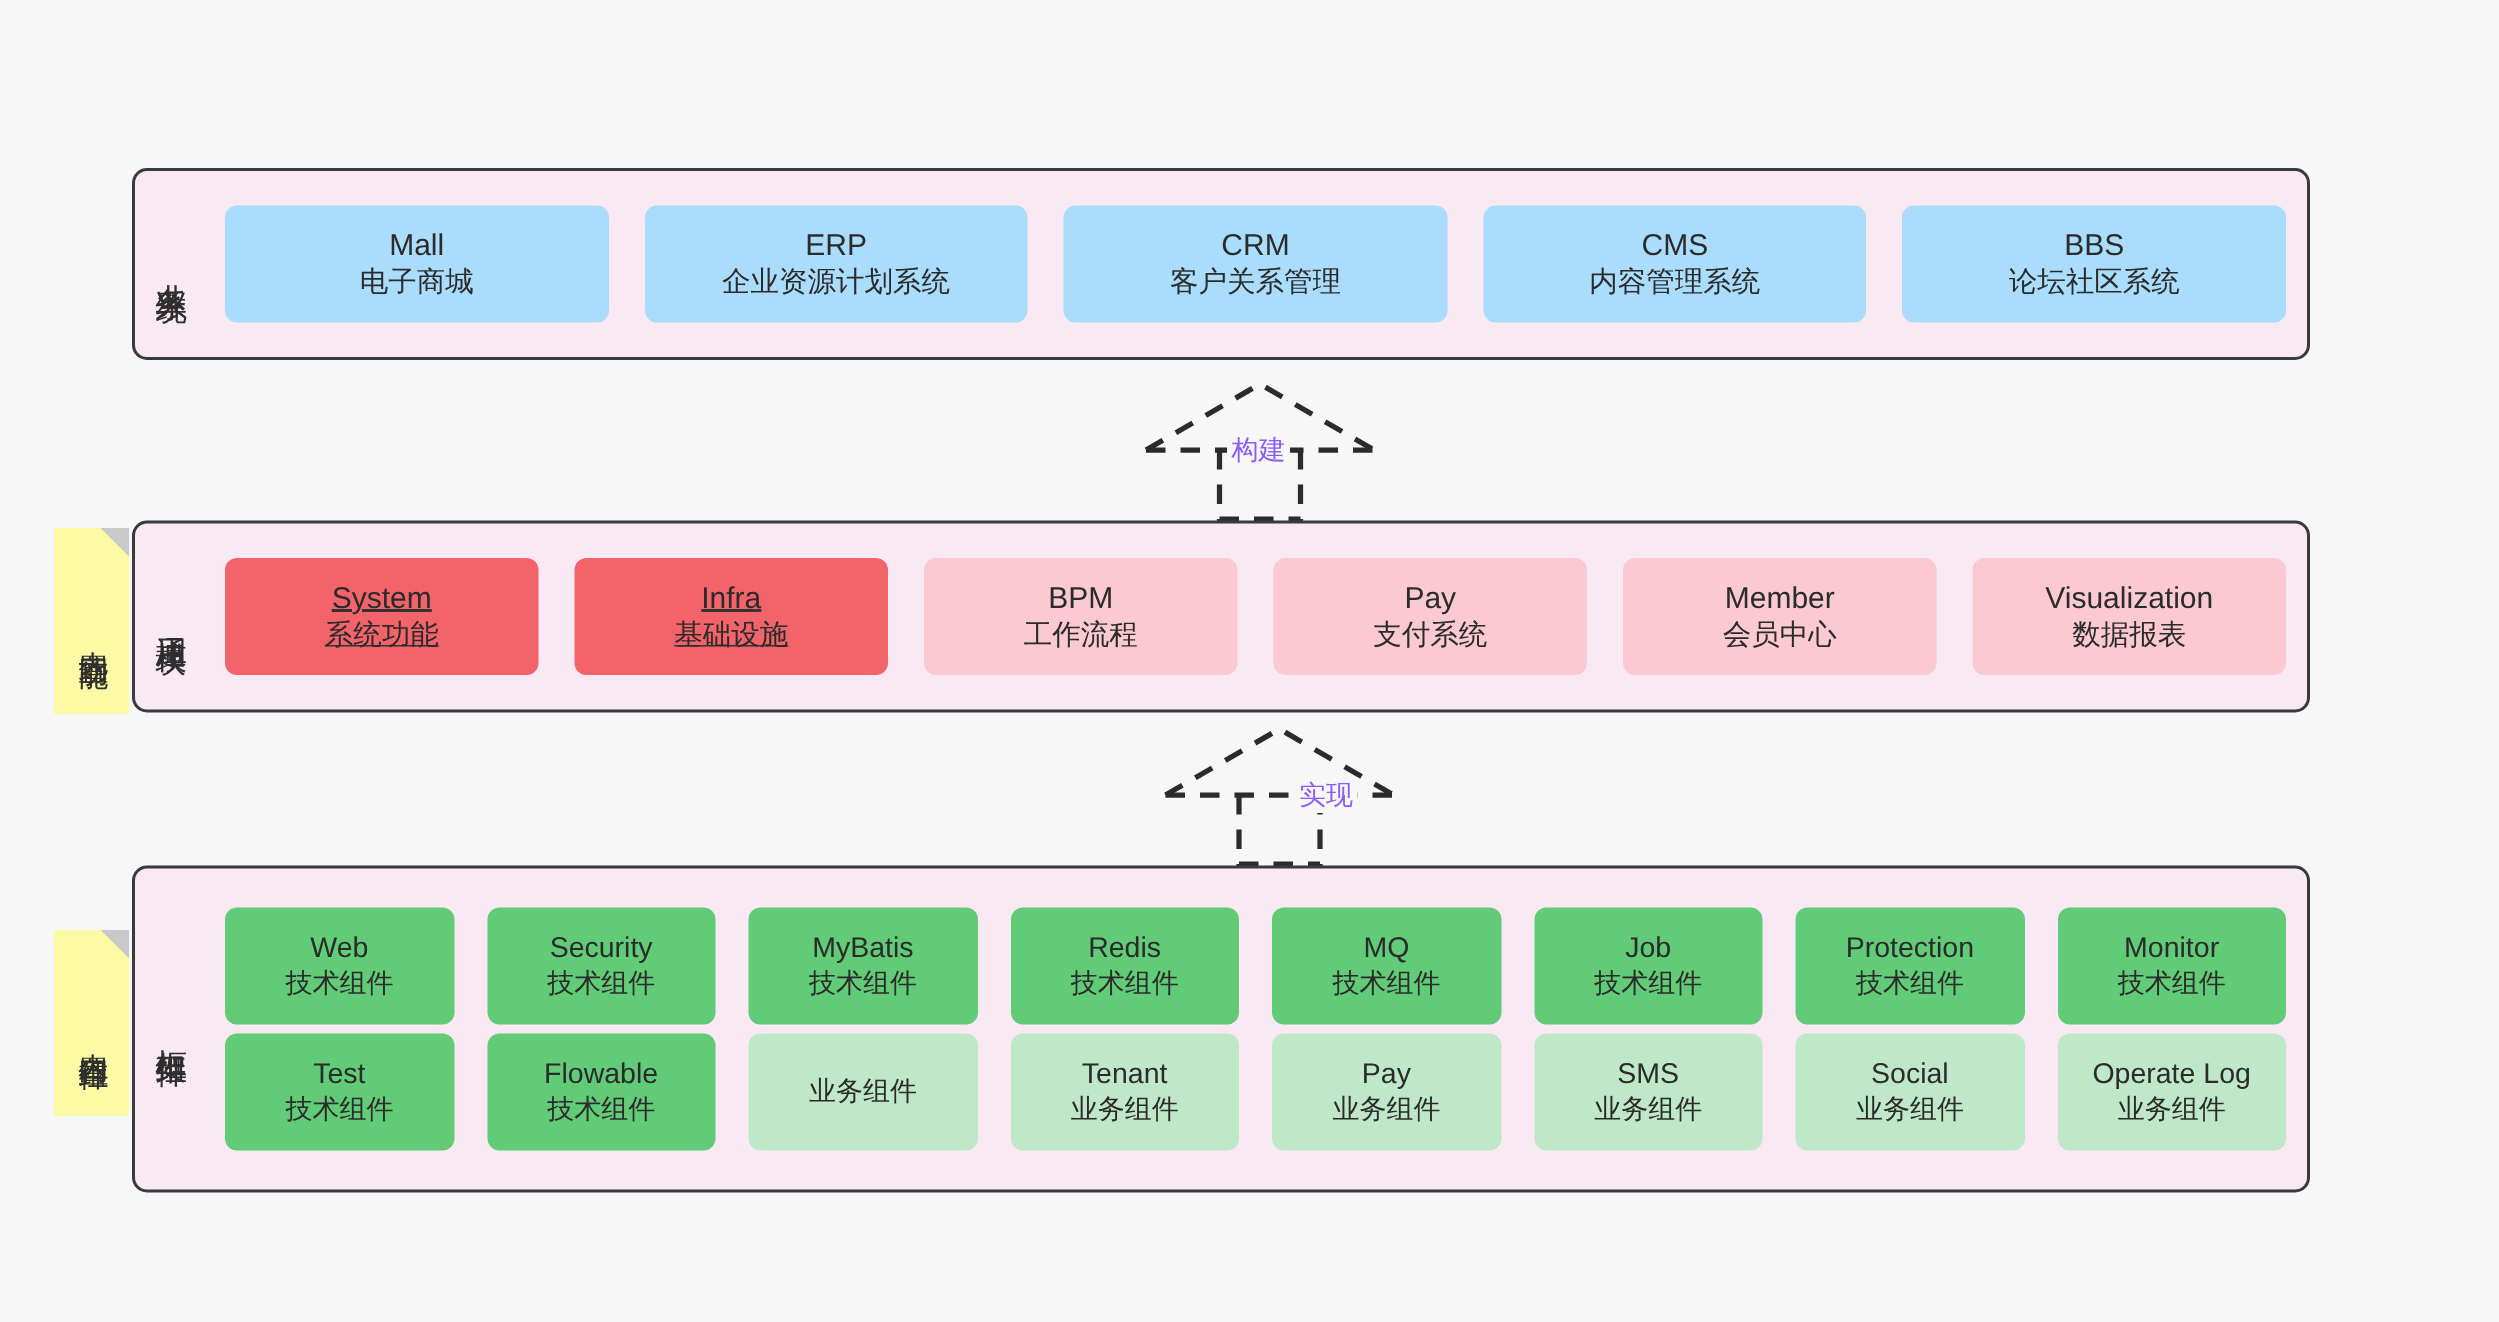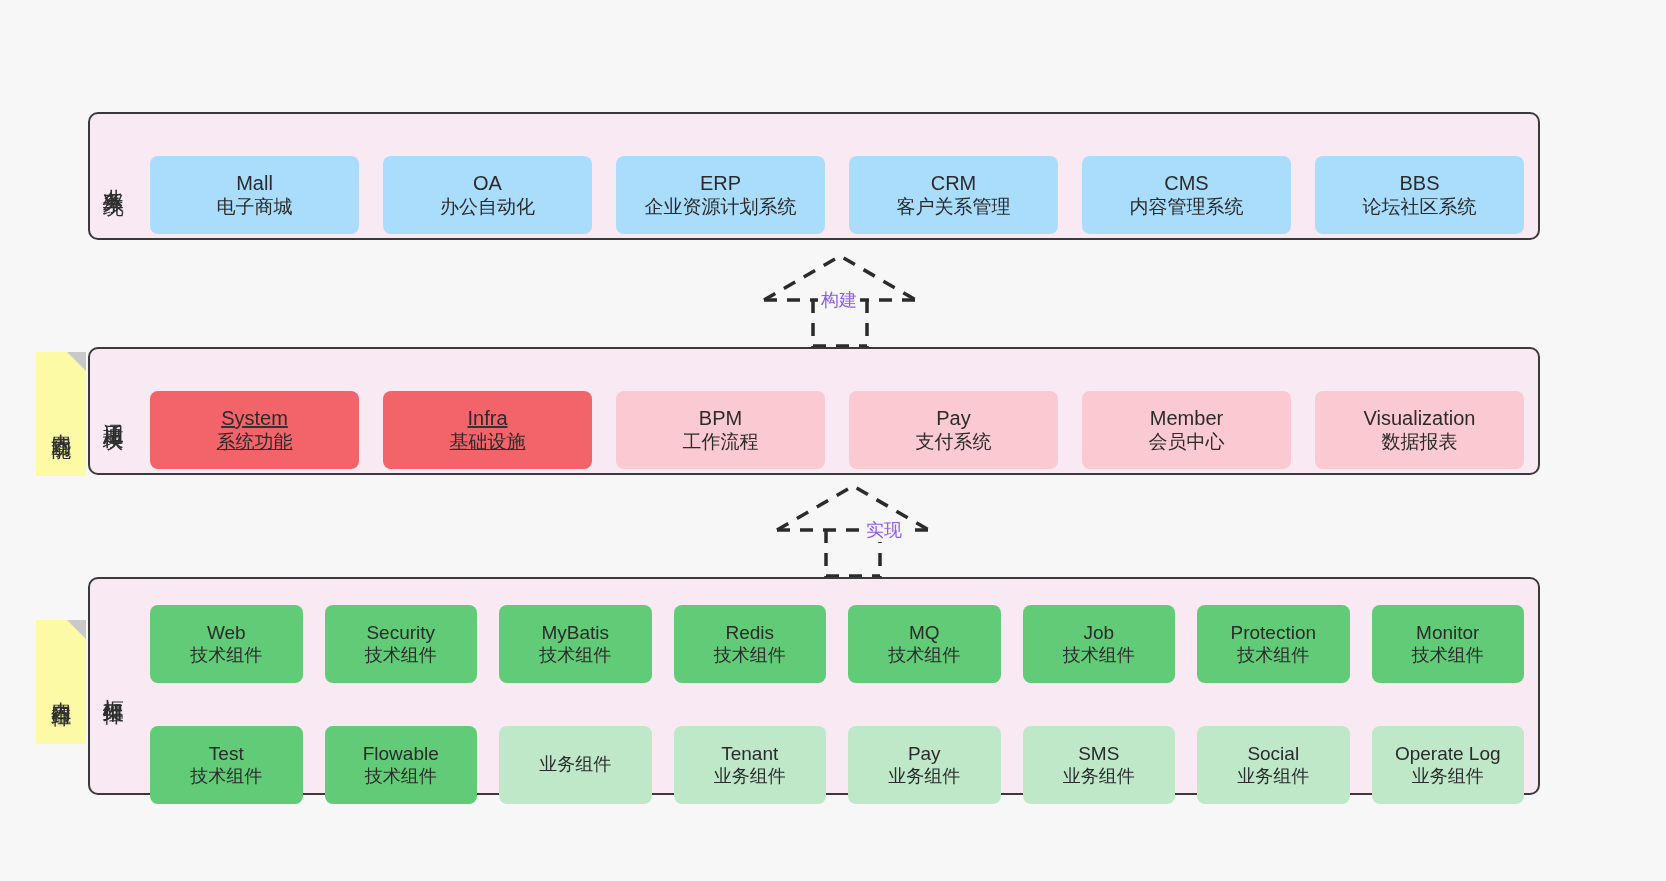--- a/index.html
+++ b/index.html
@@ -53,21 +53,20 @@
     display: flex;
     flex-direction: column;
     justify-content: center;
     gap: 14px;
     padding: 0 16px;
   }
 
   .row {
     display: flex;
     gap: 24px;
-    margin-top: 37px;
   }
 
   
   .node {
     flex: 1 1 0;
     min-width: 0;
     border-radius: 8px;
     display: flex;
     flex-direction: column;
     align-items: center;
@@ -171,24 +170,20 @@
 
   <div class="layer" id="layer-business">
     <div class="layer-label">业务系统</div>
     <div class="layer-body">
       <div class="row">
         <div class="node tone-blue">
           <span class="title">Mall</span>
           <span class="subtitle">电子商城</span>
         </div>
         <div class="node tone-blue">
-          <span class="title">OA</span>
-          <span class="subtitle">办公自动化</span>
-        </div>
-        <div class="node tone-blue">
           <span class="title">ERP</span>
           <span class="subtitle">企业资源计划系统</span>
         </div>
         <div class="node tone-blue">
           <span class="title">CRM</span>
           <span class="subtitle">客户关系管理</span>
         </div>
         <div class="node tone-blue">
           <span class="title">CMS</span>
           <span class="subtitle">内容管理系统</span>

